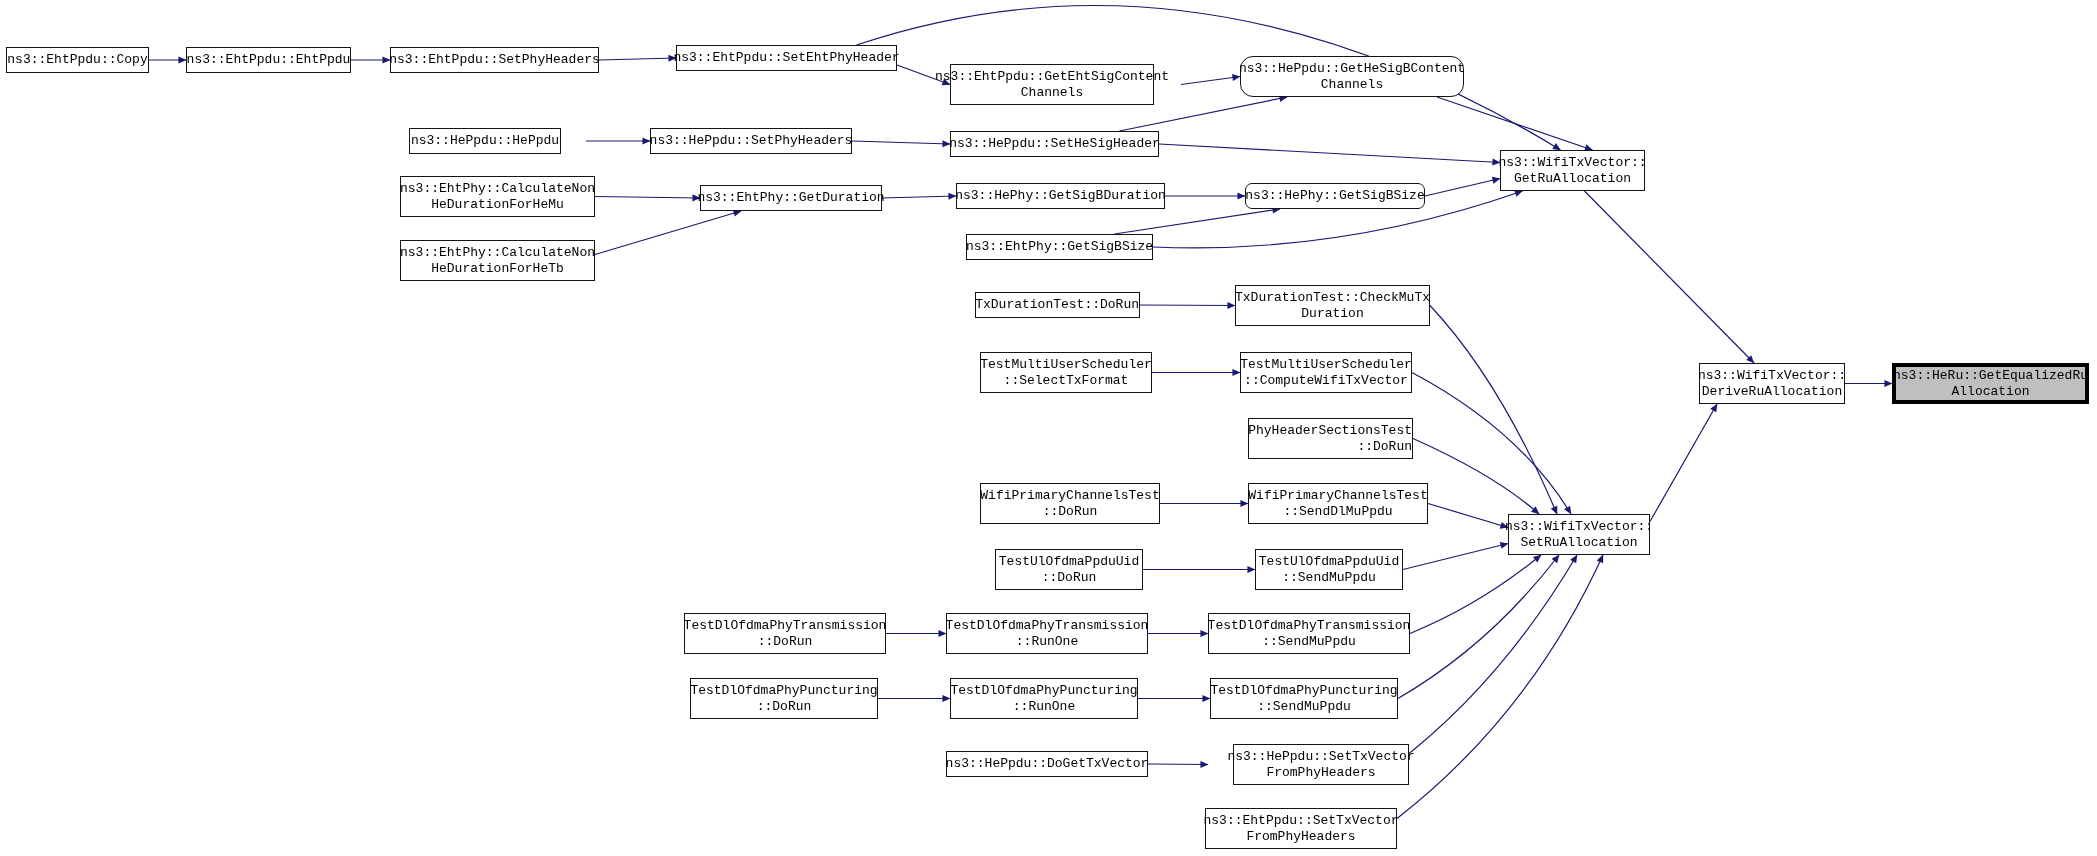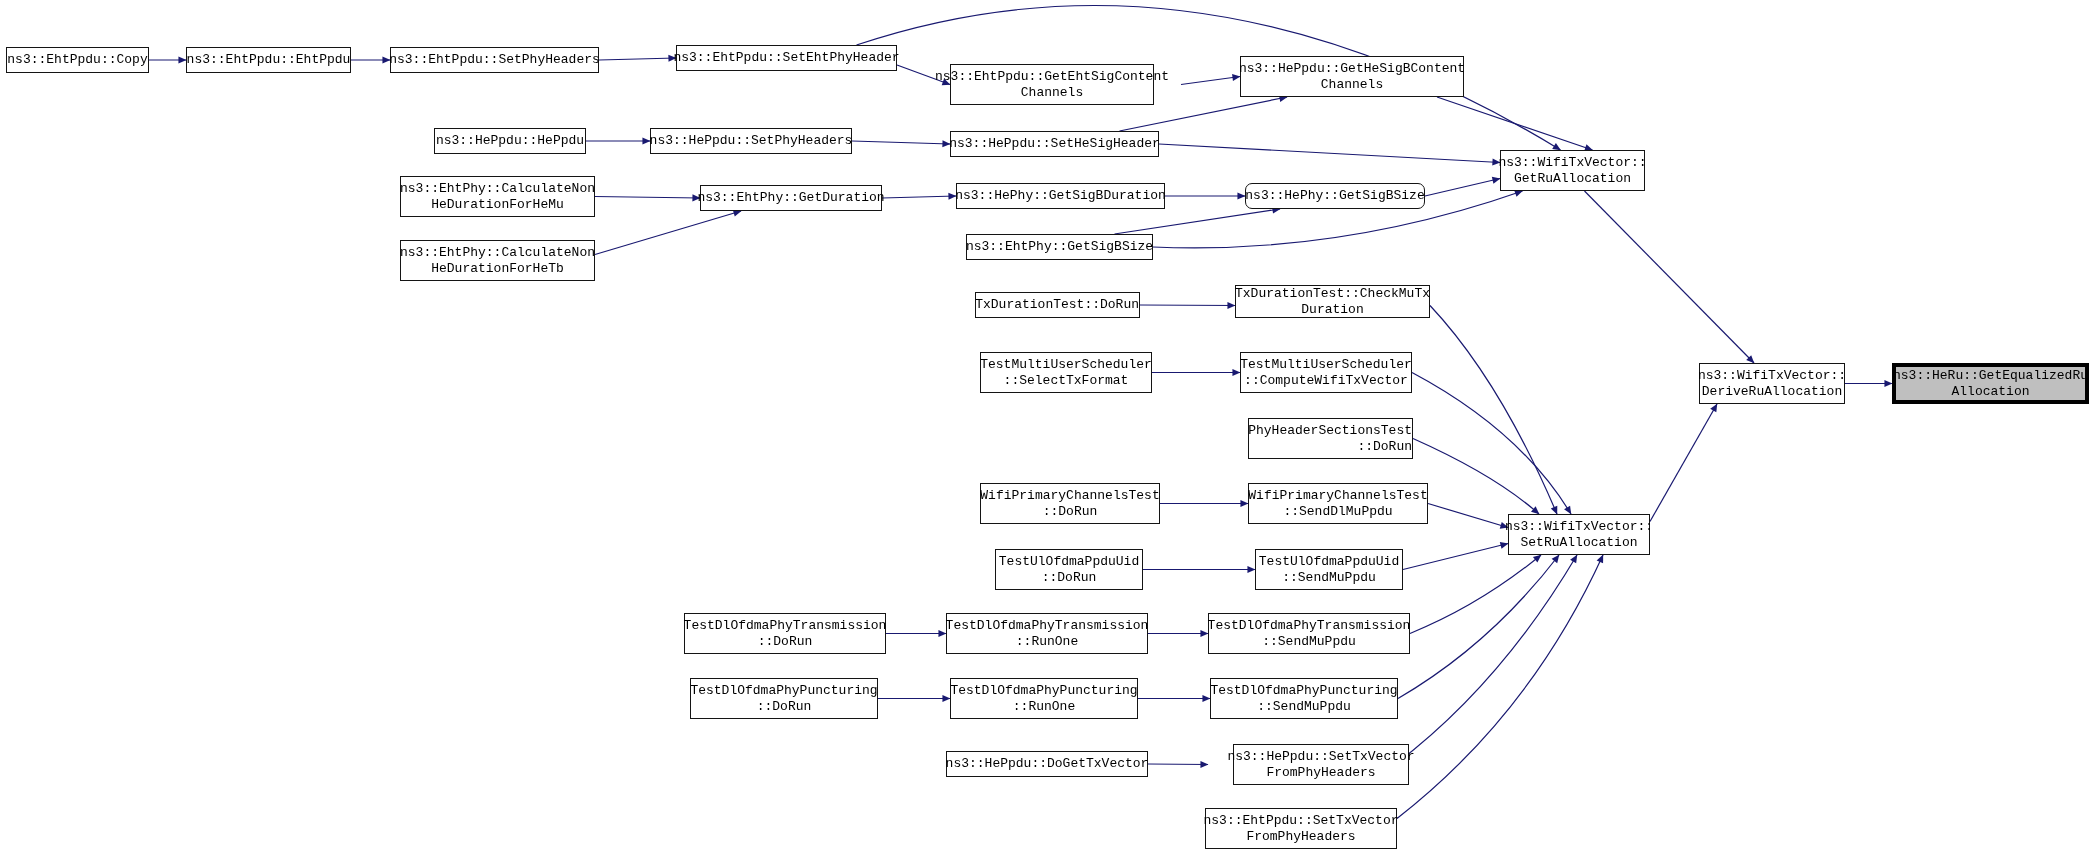--- a/index.html
+++ b/index.html
@@ -77,25 +77,25 @@
     <div class="node" style="left: 390px; top: 47px; width: 209px; height: 26px;">
       <div class="lbl">ns3::EhtPpdu::SetPhyHeaders</div>
     </div>
     <div class="node" style="left: 676px; top: 45px; width: 221px; height: 26px;">
       <div class="lbl">ns3::EhtPpdu::SetEhtPhyHeader</div>
     </div>
     <div class="node" style="left: 950px; top: 64px; width: 204px; height: 41px;">
       <div class="lbl">ns3::EhtPpdu::GetEhtSigContent</div>
       <div class="lbl">Channels</div>
     </div>
-    <div class="node" style="left: 1240px; top: 56px; width: 224px; height: 41px;">
+    <div class="node" style="left: 1240px; top: 56px; width: 224px; height: 41px; border-radius: 13px;">
       <div class="lbl">ns3::HePpdu::GetHeSigBContent</div>
       <div class="lbl">Channels</div>
     </div>
-    <div class="node" style="left: 434px; top: 128px; width: 152px; height: 26px;">
+    <div class="node" style="left: 409px; top: 128px; width: 152px; height: 26px;">
       <div class="lbl">ns3::HePpdu::HePpdu</div>
     </div>
     <div class="node" style="left: 650px; top: 128px; width: 202px; height: 26px;">
       <div class="lbl">ns3::HePpdu::SetPhyHeaders</div>
     </div>
     <div class="node" style="left: 950px; top: 131px; width: 209px; height: 26px;">
       <div class="lbl">ns3::HePpdu::SetHeSigHeader</div>
     </div>
     <div class="node" style="left: 1500px; top: 150px; width: 145px; height: 41px;">
       <div class="lbl">ns3::WifiTxVector::</div>
@@ -117,21 +117,21 @@
     <div class="node" style="left: 400px; top: 240px; width: 195px; height: 41px;">
       <div class="lbl">ns3::EhtPhy::CalculateNon</div>
       <div class="lbl">HeDurationForHeTb</div>
     </div>
     <div class="node" style="left: 966px; top: 234px; width: 187px; height: 26px;">
       <div class="lbl">ns3::EhtPhy::GetSigBSize</div>
     </div>
     <div class="node" style="left: 975px; top: 292px; width: 165px; height: 26px; align-items: flex-end;">
       <div class="lbl">TxDurationTest::DoRun</div>
     </div>
-    <div class="node" style="left: 1235px; top: 285px; width: 195px; height: 33px;">
+    <div class="node" style="left: 1235px; top: 285px; width: 195px; height: 41px;">
       <div class="lbl">TxDurationTest::CheckMuTx</div>
       <div class="lbl">Duration</div>
     </div>
     <div class="node" style="left: 980px; top: 352px; width: 172px; height: 41px;">
       <div class="lbl">TestMultiUserScheduler</div>
       <div class="lbl">::SelectTxFormat</div>
     </div>
     <div class="node" style="left: 1240px; top: 352px; width: 172px; height: 41px;">
       <div class="lbl">TestMultiUserScheduler</div>
       <div class="lbl">::ComputeWifiTxVector</div>

